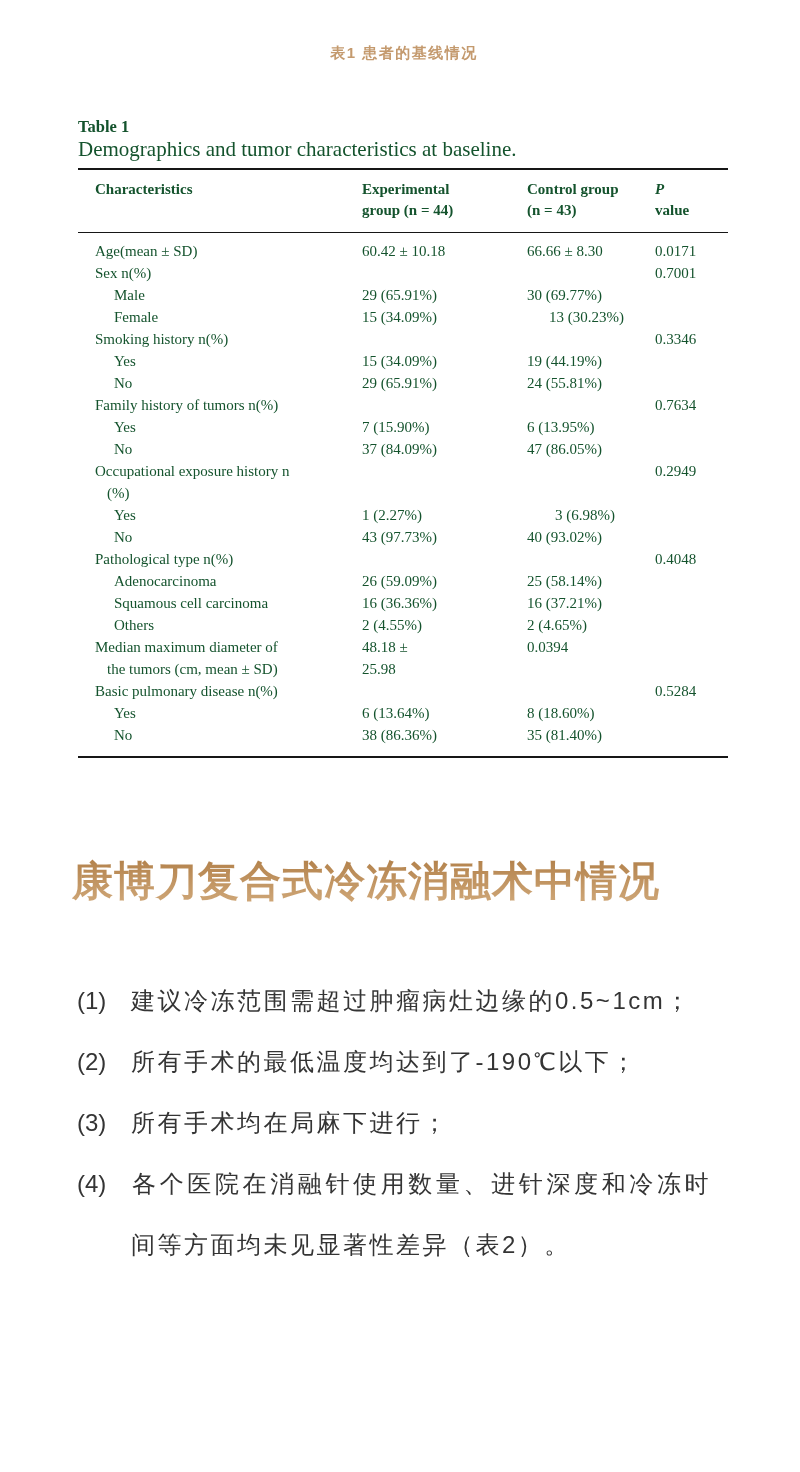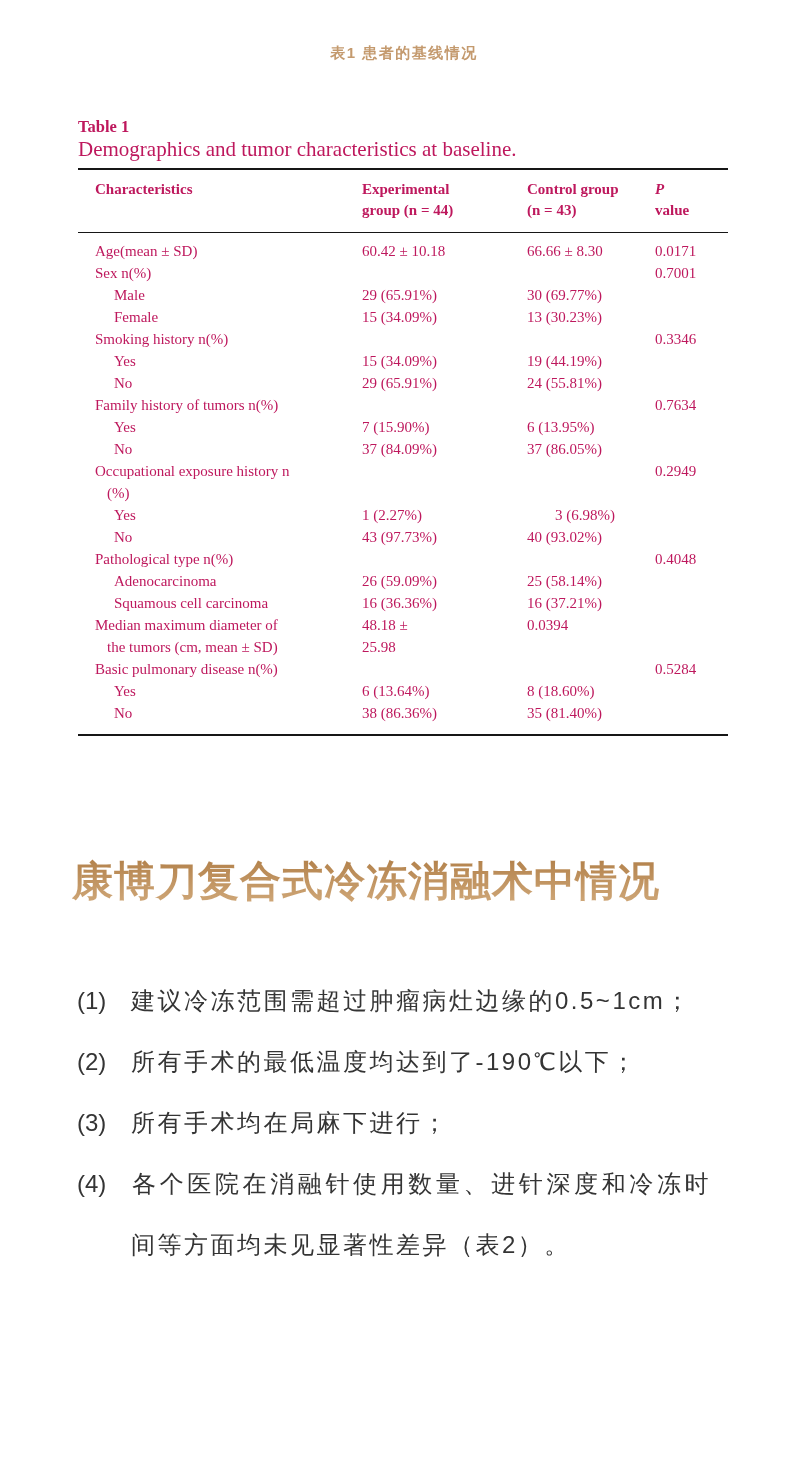--- a/index.html
+++ b/index.html
@@ -12,21 +12,21 @@
   
   .top-title {
     position:absolute; top:44px; left:4px; width:800px;
     text-align:center; font-size:15px; font-weight:bold;
     letter-spacing:1.5px; color:var(--accent-tan,#c49a6e);
   }
 
   
   .table-fig {
     position:absolute; left:78px; top:116px; width:650px;
-    color:#be185d; font-family:"Liberation Serif", serif;
+    color:#14532d; font-family:"Liberation Serif", serif;
     filter:blur(0.25px);
   }
   .tbl-label   { font-size:16.5px; font-weight:bold; line-height:21px; }
   .tbl-caption { font-size:21px; line-height:21px; margin-top:2px; }
   .tbl { margin-top:8px; border-top:2.5px solid #161616; border-bottom:2.5px solid #161616; }
   .tbl-header {
     display:grid; grid-template-columns:267px 165px 128px 1fr;
     padding:9px 0 11px 17px; border-bottom:1.5px solid #161616;
     font-size:15px; line-height:21px;font-weight:bold;
   }
@@ -119,21 +119,21 @@
             <span class="lbl-line" style="padding-left: 0px;">30 (69.77%)</span>
           </div>
           <div class="cell-p"></div>
         </div>
         <div class="row">
           <div class="cell-label sub">
             <span class="lbl-line">Female</span>
           </div>
           <div class="cell-exp">15 (34.09%)</div>
           <div class="cell-ctrl">
-            <span class="lbl-line" style="padding-left: 0px;">13 (30.23%)</span>
+            <span class="lbl-line" style="padding-left: 0px; margin-left: 22px;">13 (30.23%)</span>
           </div>
           <div class="cell-p"></div>
         </div>
         <div class="row">
           <div class="cell-label">
             <span class="lbl-line">Smoking history n(%)</span>
           </div>
           <div class="cell-exp"></div>
           <div class="cell-ctrl"></div>
           <div class="cell-p">0.3346</div>
@@ -175,21 +175,21 @@
             <span class="lbl-line" style="padding-left: 0px;">6 (13.95%)</span>
           </div>
           <div class="cell-p"></div>
         </div>
         <div class="row">
           <div class="cell-label sub">
             <span class="lbl-line">No</span>
           </div>
           <div class="cell-exp">37 (84.09%)</div>
           <div class="cell-ctrl">
-            <span class="lbl-line" style="padding-left: 0px;">37 (86.05%)</span>
+            <span class="lbl-line" style="padding-left: 0px;">47 (86.05%)</span>
           </div>
           <div class="cell-p"></div>
         </div>
         <div class="row">
           <div class="cell-label">
             <span class="lbl-line">Occupational exposure history n</span>
             <span class="lbl-line">(%)</span>
           </div>
           <div class="cell-exp"></div>
           <div class="cell-ctrl"></div>
@@ -233,20 +233,30 @@
           </div>
           <div class="cell-p"></div>
         </div>
         <div class="row">
           <div class="cell-label sub">
             <span class="lbl-line">Squamous cell carcinoma</span>
           </div>
           <div class="cell-exp">16 (36.36%)</div>
           <div class="cell-ctrl">
             <span class="lbl-line" style="padding-left: 0px;">16 (37.21%)</span>
+          </div>
+          <div class="cell-p"></div>
+        </div>
+        <div class="row">
+          <div class="cell-label sub">
+            <span class="lbl-line">Others</span>
+          </div>
+          <div class="cell-exp">2 (4.55%)</div>
+          <div class="cell-ctrl">
+            <span class="lbl-line" style="padding-left: 0px;">2 (4.65%)</span>
           </div>
           <div class="cell-p"></div>
         </div>
         <div class="row">
           <div class="cell-label">
             <span class="lbl-line">Median maximum diameter of</span>
             <span class="lbl-line">the tumors (cm, mean ± SD)</span>
           </div>
           <div class="cell-ctrl">
             <span class="lbl-line" style="padding-left: 0px;">48.18 ±</span>

